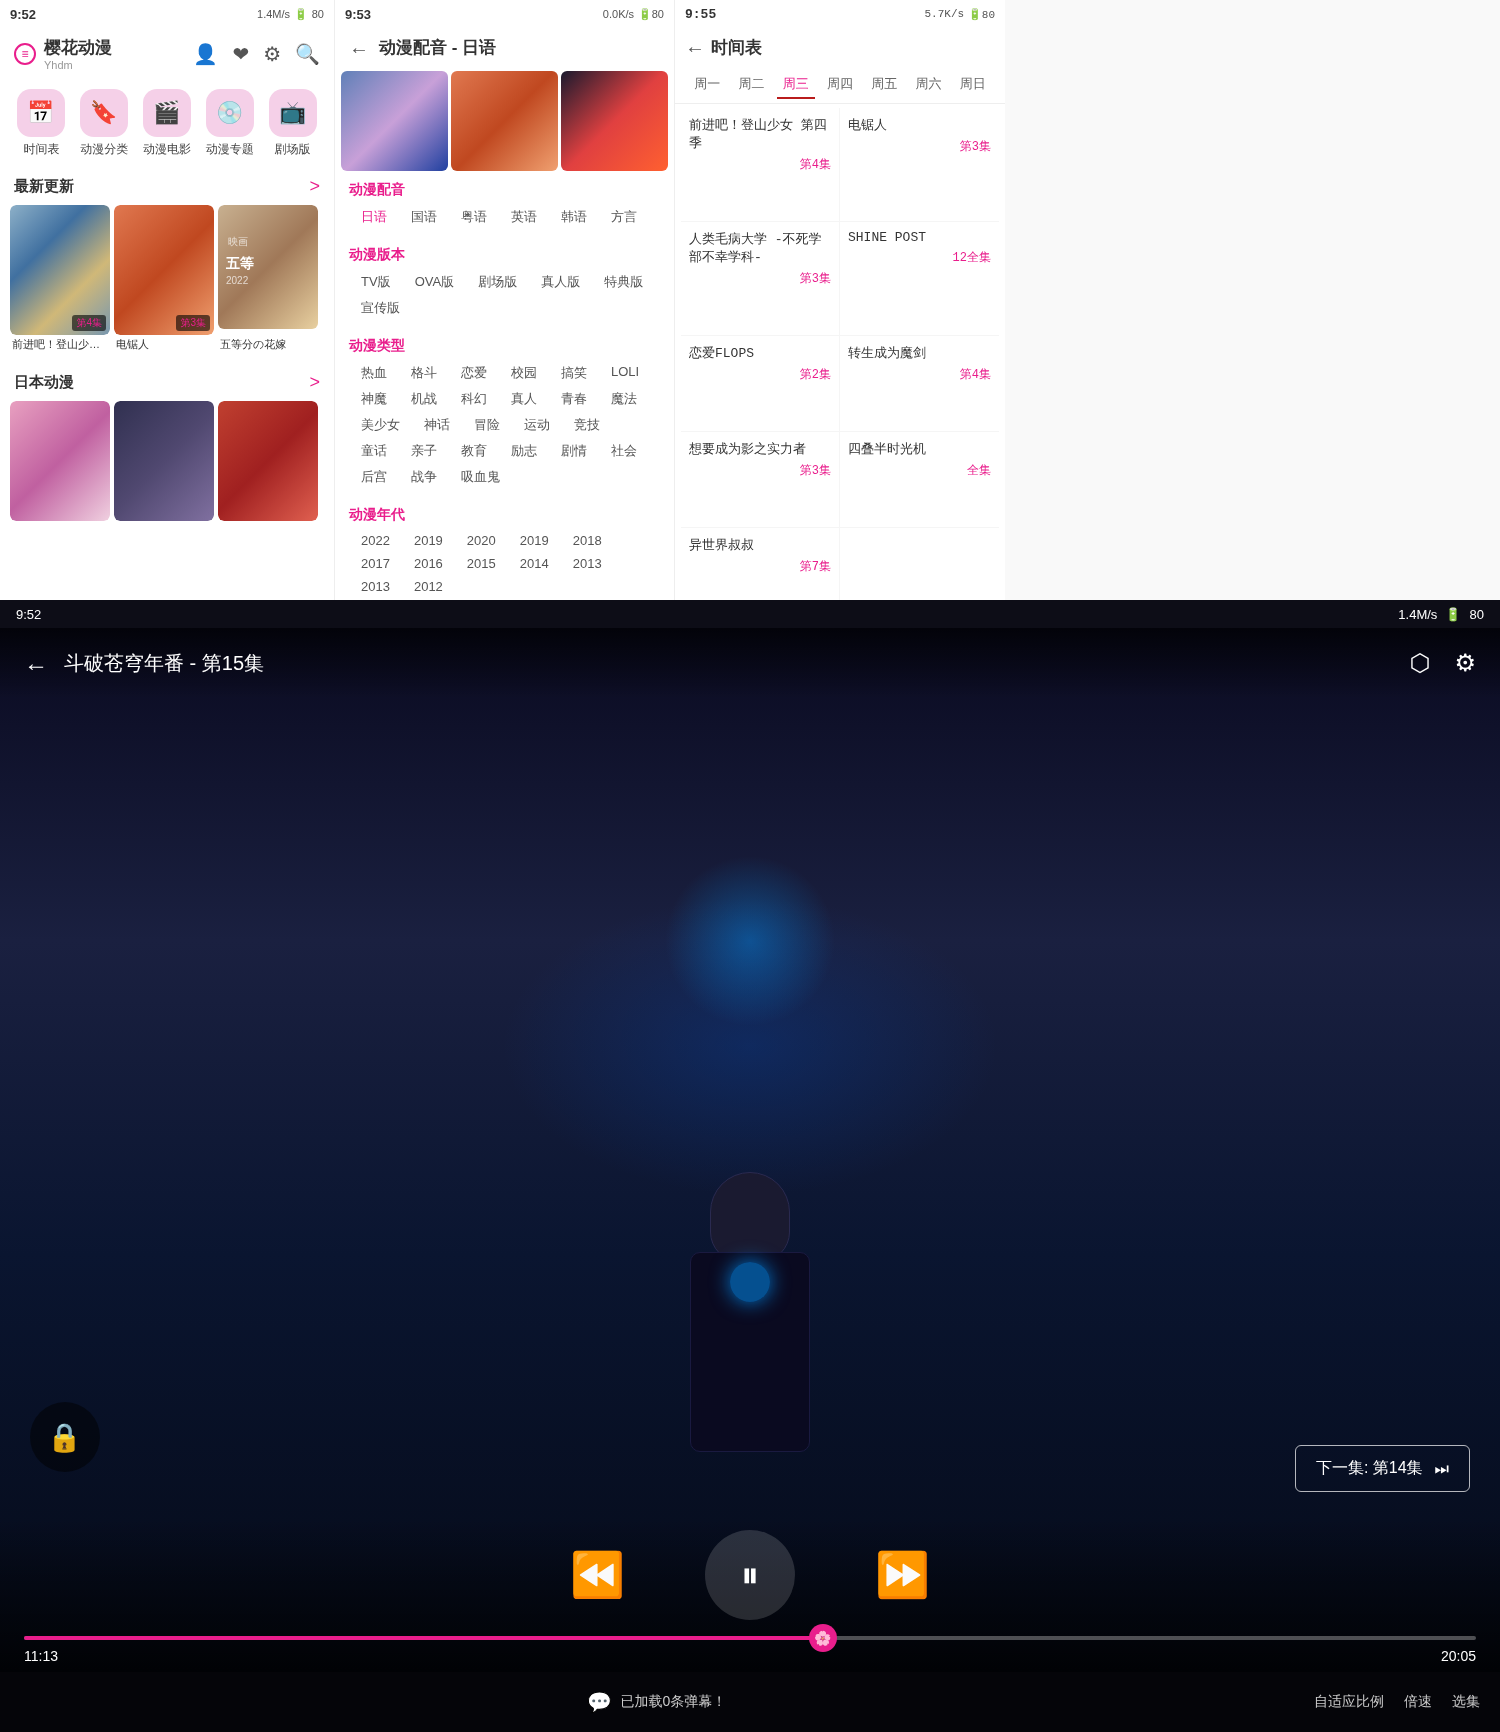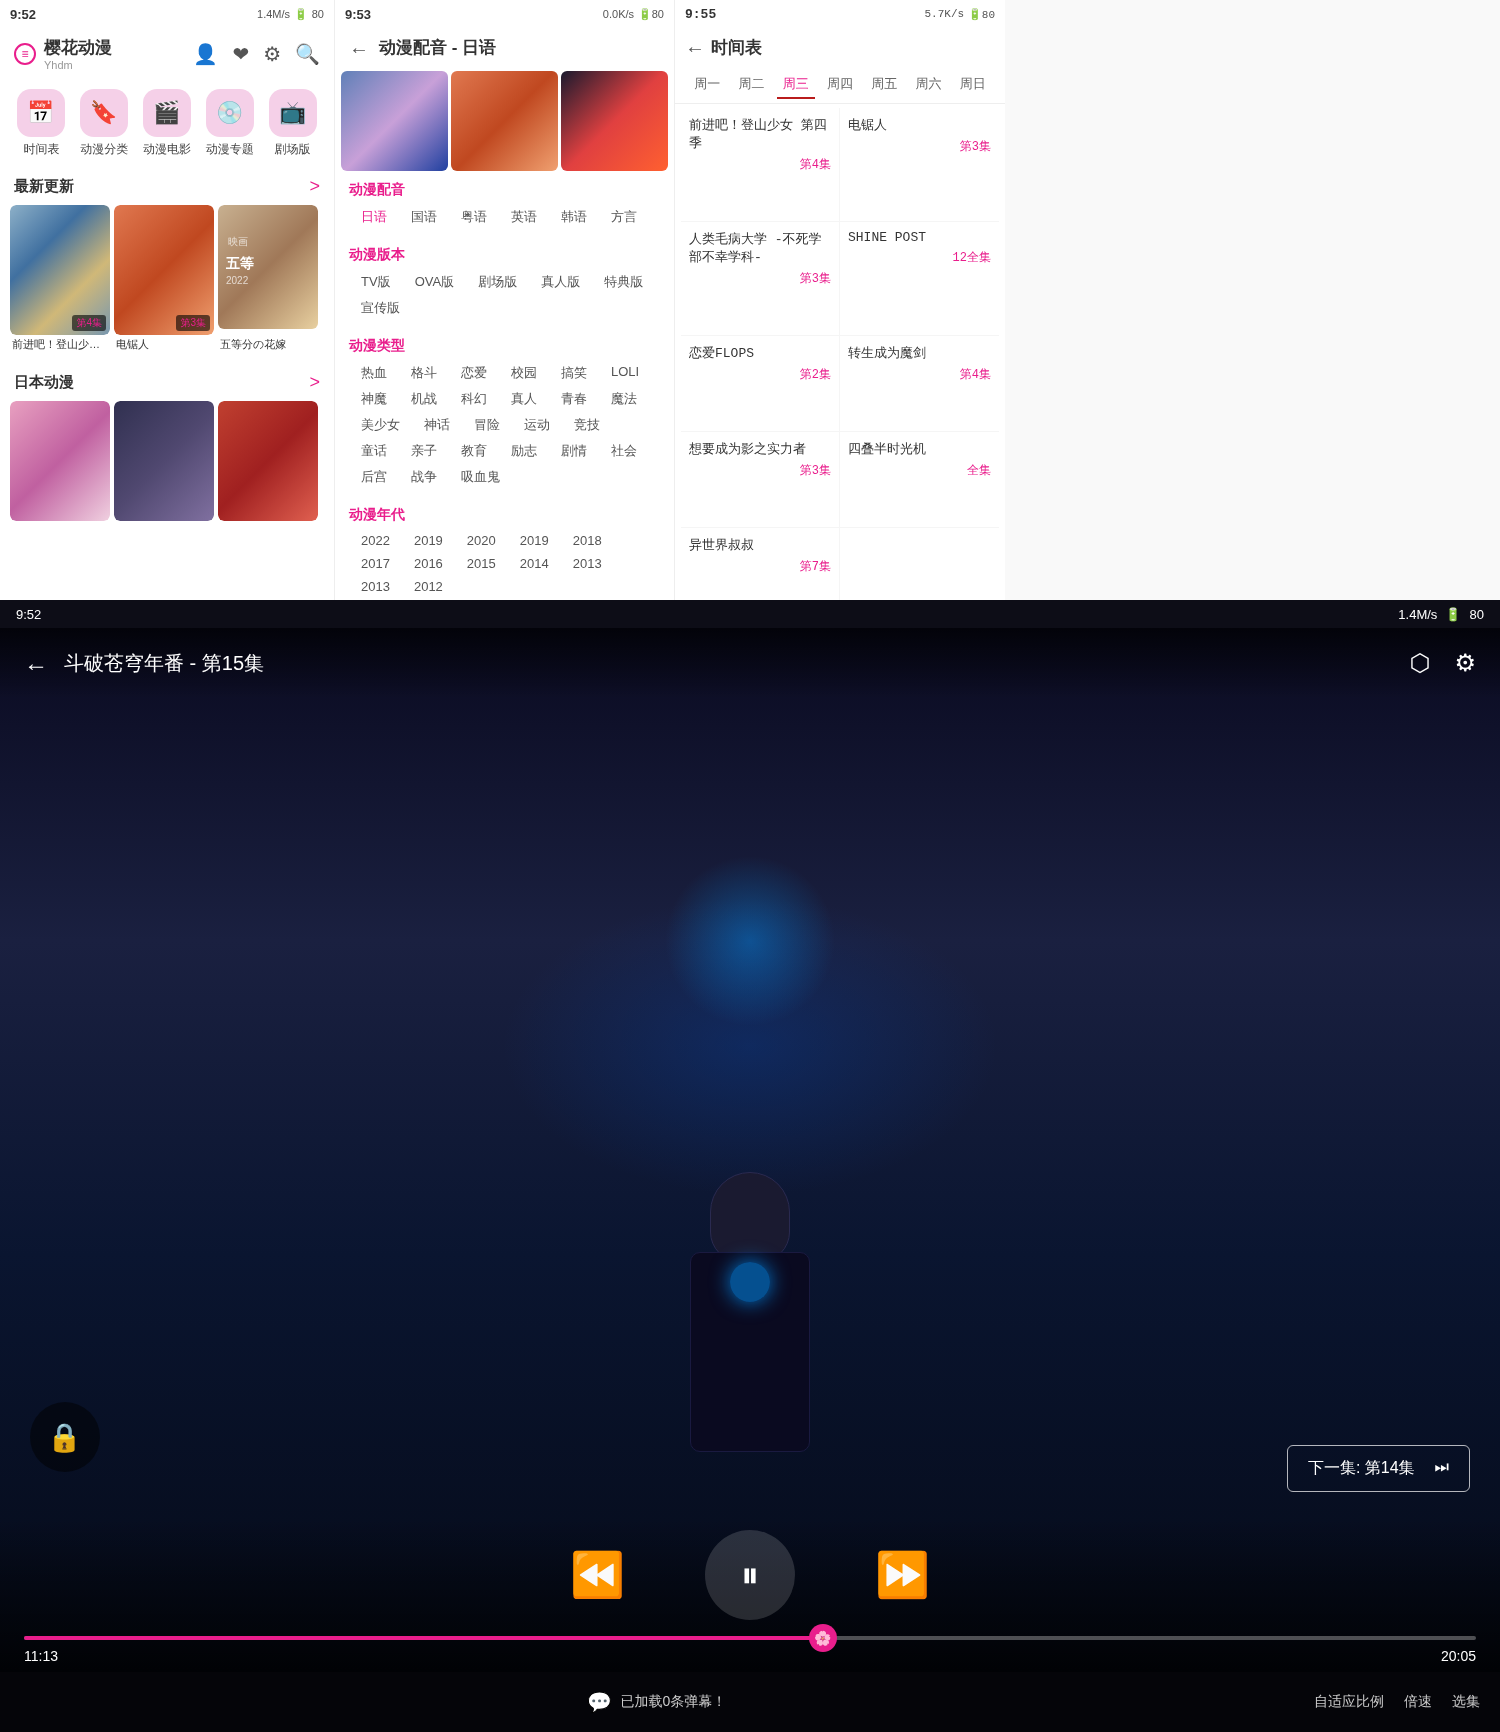--- a/index.html
+++ b/index.html
@@ -271,21 +271,21 @@
     .next-ep-btn {
       position: absolute;
       right: 30px;
       bottom: 180px;
       background: rgba(0,0,0,0.0);
       border: 1px solid rgba(255,255,255,0.7);
       border-radius: 6px;
       color: #fff;
       padding: 12px 20px;
       font-size: 16px;
-      display: flex; align-items: flex-start; gap: 20px;
+      display: flex; align-items: center; gap: 12px;
     }
 
     .ctrl-btn {
       color: #fff; font-size: 44px; cursor: pointer;
       display: flex; align-items: center; justify-content: center;
     }
     .ctrl-btn.play {
       width: 90px; height: 90px;
       background: rgba(255,255,255,0.15);
       border-radius: 50%;

